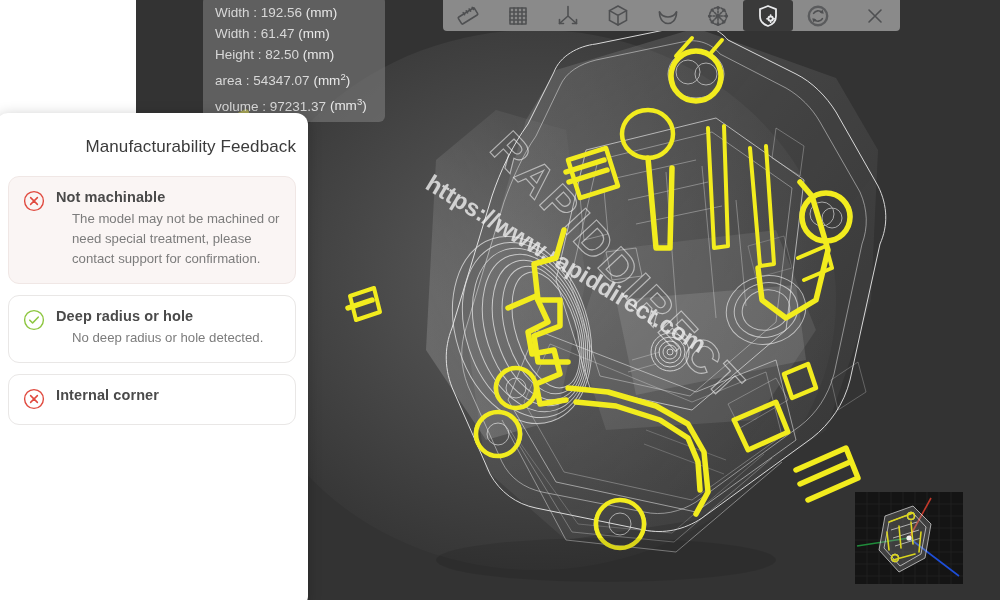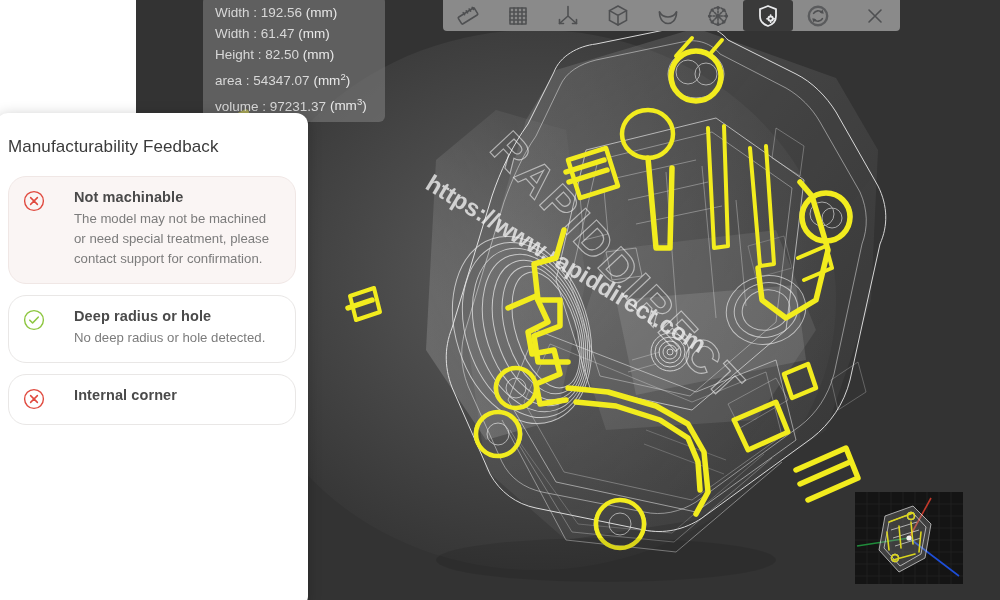--- a/index.html
+++ b/index.html
@@ -60,43 +60,43 @@
   #panel {
     position: absolute; left: -4px; top: 113px; width: 312px; height: 495px;
     background: #ffffff;
     border-radius: 12px;
     box-shadow: 0 2px 14px rgba(0,0,0,0.22);
     padding: 0 12px;
     z-index: 50;
     overflow: hidden;
   }
   #panel-title {
-    text-align: left;
+    text-align: right;
     font-size: 17px; color: #3b3b3b;
     padding: 24px 0 19px 0;
     letter-spacing: .1px;
   }
   .fb-card {
     border: 1px solid #e9e7e6;
-    border-radius: 18px;
+    border-radius: 11px;
     padding: 12px 14px 14px 14px;
     margin-bottom: 11px;
     display: flex;
-    gap: 29px;
+    gap: 11px;
     background: #ffffff;
   }
   .fb-card.err { background: #faf5f4; border-color: #f0e7e5; }
   .fb-ico { flex: none; width: 22px; height: 22px; margin-top: 1px; }
   .fb-body { flex: 1 1 auto; min-width: 0; }
   .fb-title {
     font-size: 14.5px; font-weight: bold; color: #4a4a4a;
     margin-bottom: 4px; letter-spacing:.1px;
   }
   .fb-desc {
-    font-size: 13.2px; color: #7c7c7c; line-height: 20px;
+    font-size: 13.2px; color: #7c7c7c; line-height: 20px; margin-left: 16px;
   }
 </style>
 </head>
 <body>
 <div id="root">
 
 <div id="viewer">
   <svg id="viewer-canvas" viewBox="0 0 864 600" preserveAspectRatio="none">
     <defs>
       <linearGradient id="bodyGrad" x1="0" y1="0" x2="1" y2="1">

